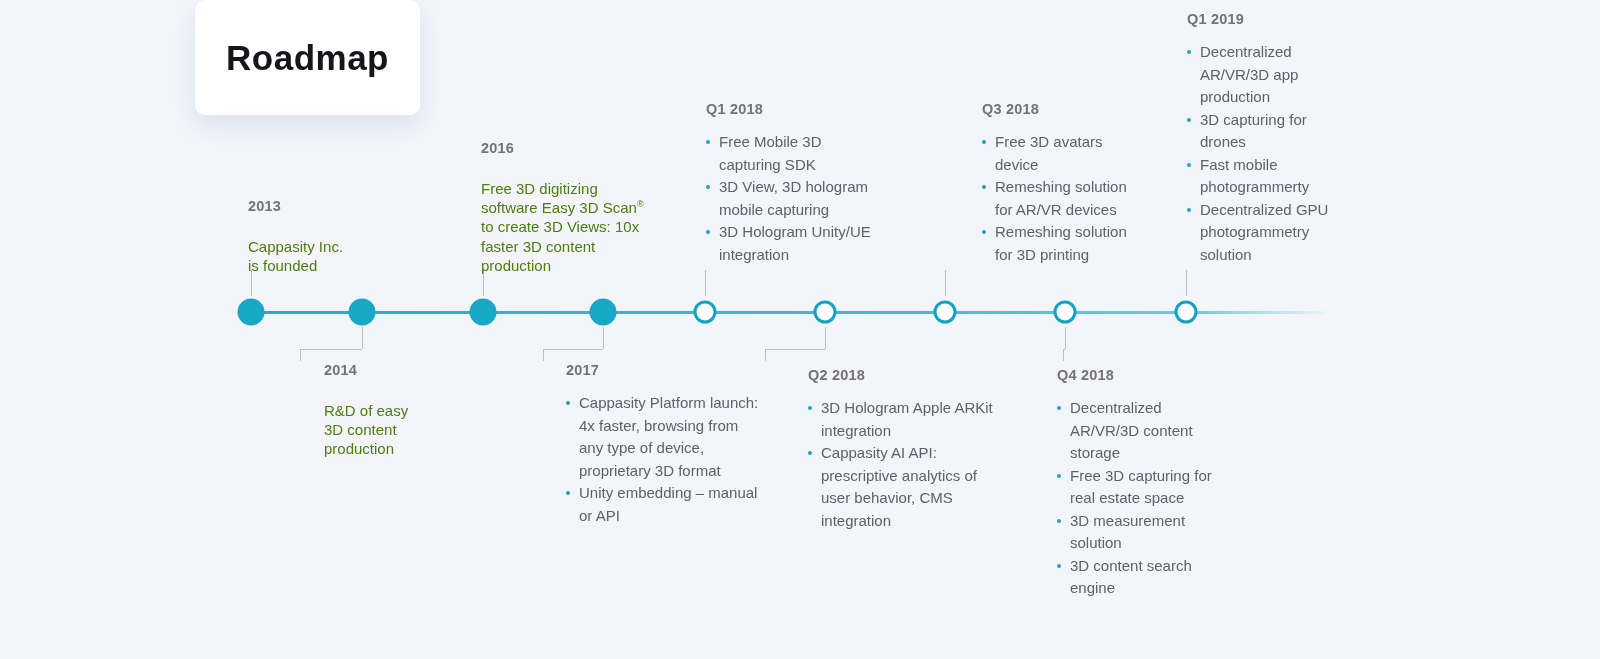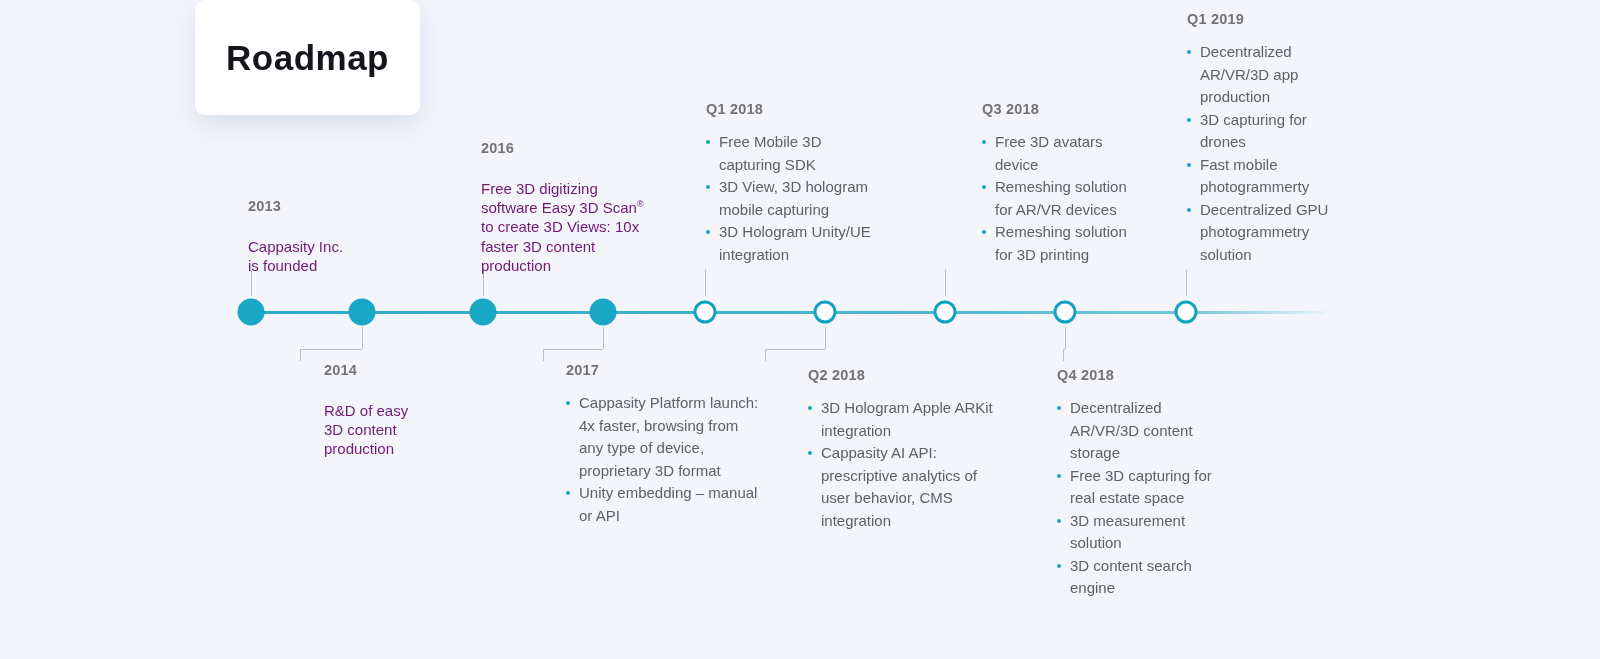--- a/index.html
+++ b/index.html
@@ -88,21 +88,21 @@
   .entry .year {
     font-size: 14.5px;
     font-weight: 700;
     color: #737373;
     margin-bottom: 14px;
     letter-spacing: 0.2px;
   }
   .entry .plain {
     font-size: 15px;
     line-height: 1.28;
-    color: #701a75;
+    color: #4d7c0f;
     font-weight: 400;
     margin-top: 23px;
   }
   .entry ul {
     list-style: none;
   }
   .entry li {
     position: relative;
     padding-left: 13px;
     font-size: 15px;

